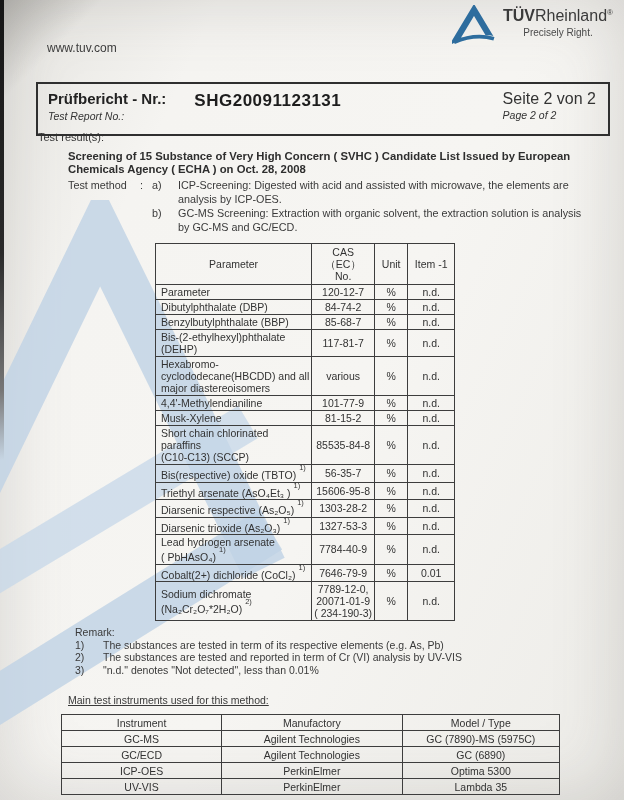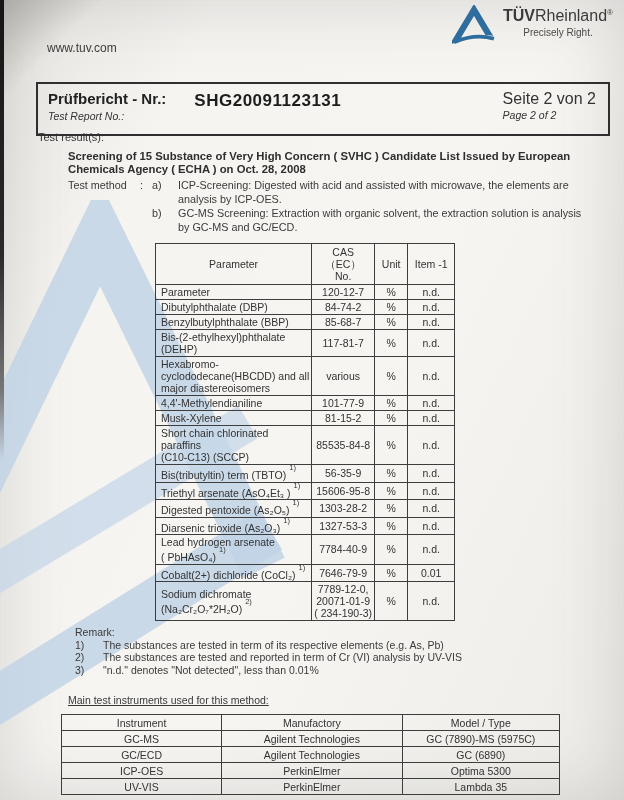--- a/index.html
+++ b/index.html
@@ -181,33 +181,33 @@
             <td>n.d.</td>
           </tr>
           <tr>
             <td class="c-param"><span>Short chain chlorinated paraffins
 (C10-C13) (SCCP)</span></td>
             <td>85535-84-8</td>
             <td>%</td>
             <td>n.d.</td>
           </tr>
           <tr>
-            <td class="c-param"><span>Bis(tributyltin) term (TBTO)</span><sup class="fn">1)</sup></td>
-            <td>56-35-9</td>
+            <td class="c-param"><span>Bis(respective) oxide (TBTO)</span><sup class="fn">1)</sup></td>
+            <td>56-35-7</td>
             <td>%</td>
             <td>n.d.</td>
           </tr>
           <tr>
             <td class="c-param"><span>Triethyl arsenate (AsO₄Et₃ )</span><sup class="fn">1)</sup></td>
             <td>15606-95-8</td>
             <td>%</td>
             <td>n.d.</td>
           </tr>
           <tr>
-            <td class="c-param"><span>Digested pentoxide (As₂O₅)</span><sup class="fn">1)</sup></td>
+            <td class="c-param"><span>Diarsenic respective (As₂O₅)</span><sup class="fn">1)</sup></td>
             <td>1303-28-2</td>
             <td>%</td>
             <td>n.d.</td>
           </tr>
           <tr>
             <td class="c-param"><span>Diarsenic trioxide (As₂O₃)</span><sup class="fn">1)</sup></td>
             <td>1327-53-3</td>
             <td>%</td>
             <td>n.d.</td>
           </tr>

